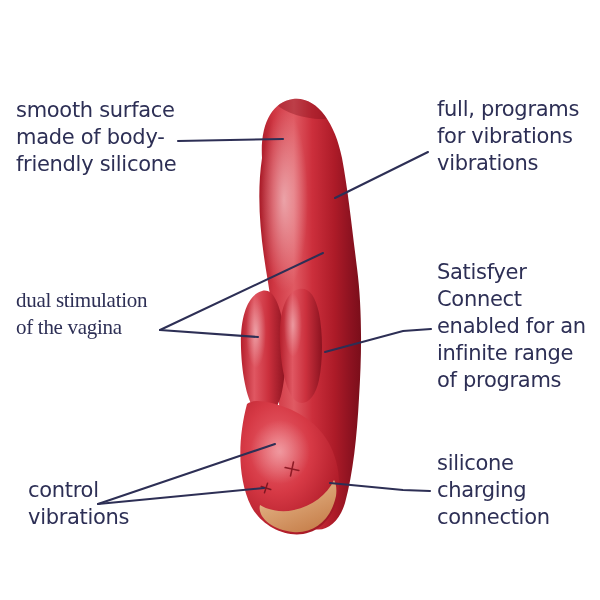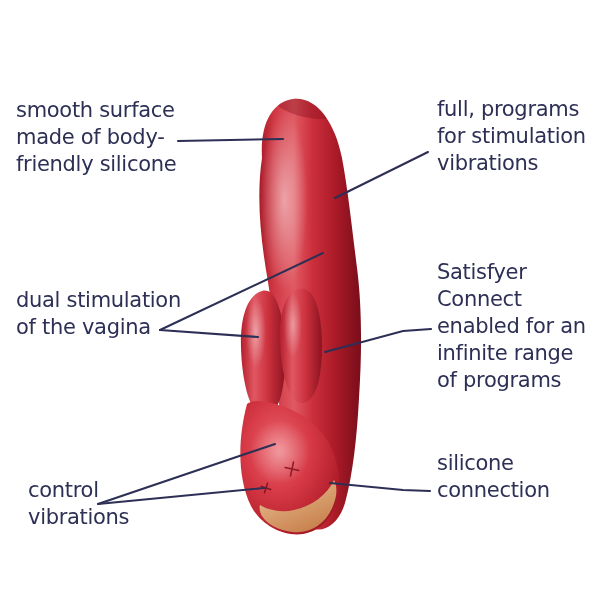--- a/index.html
+++ b/index.html
@@ -119,40 +119,41 @@
   </svg>
 
   <div class="label" style="left:16px; top:97px;">
     <div>smooth surface</div>
     <div>made of body-</div>
     <div>friendly silicone</div>
   </div>
 
   <div class="label" style="left:437px; top:96px;">
     <div>full, programs</div>
-    <div>for stimulation</div>
+    <div>for vibrations</div>
     <div>vibrations</div>
   </div>
 
-  <div class="label" style="left:16px; top:287px;">
+  <div class="label" style="left:16px; top:287px;font-family:Liberation Serif, serif;">
     <div>dual stimulation</div>
     <div>of the vagina</div>
   </div>
 
   <div class="label" style="left:437px; top:259px;">
     <div>Satisfyer</div>
     <div>Connect</div>
     <div>enabled for an</div>
     <div>infinite range</div>
     <div>of programs</div>
   </div>
 
   <div class="label" style="left:16px; top:477px;margin-left:12px;">
     <div>control</div>
     <div>vibrations</div>
   </div>
 
   <div class="label" style="left:437px; top:450px;">
     <div>silicone</div>
+    <div>charging</div>
     <div>connection</div>
   </div>
 
 </div>
 
 </body></html>

